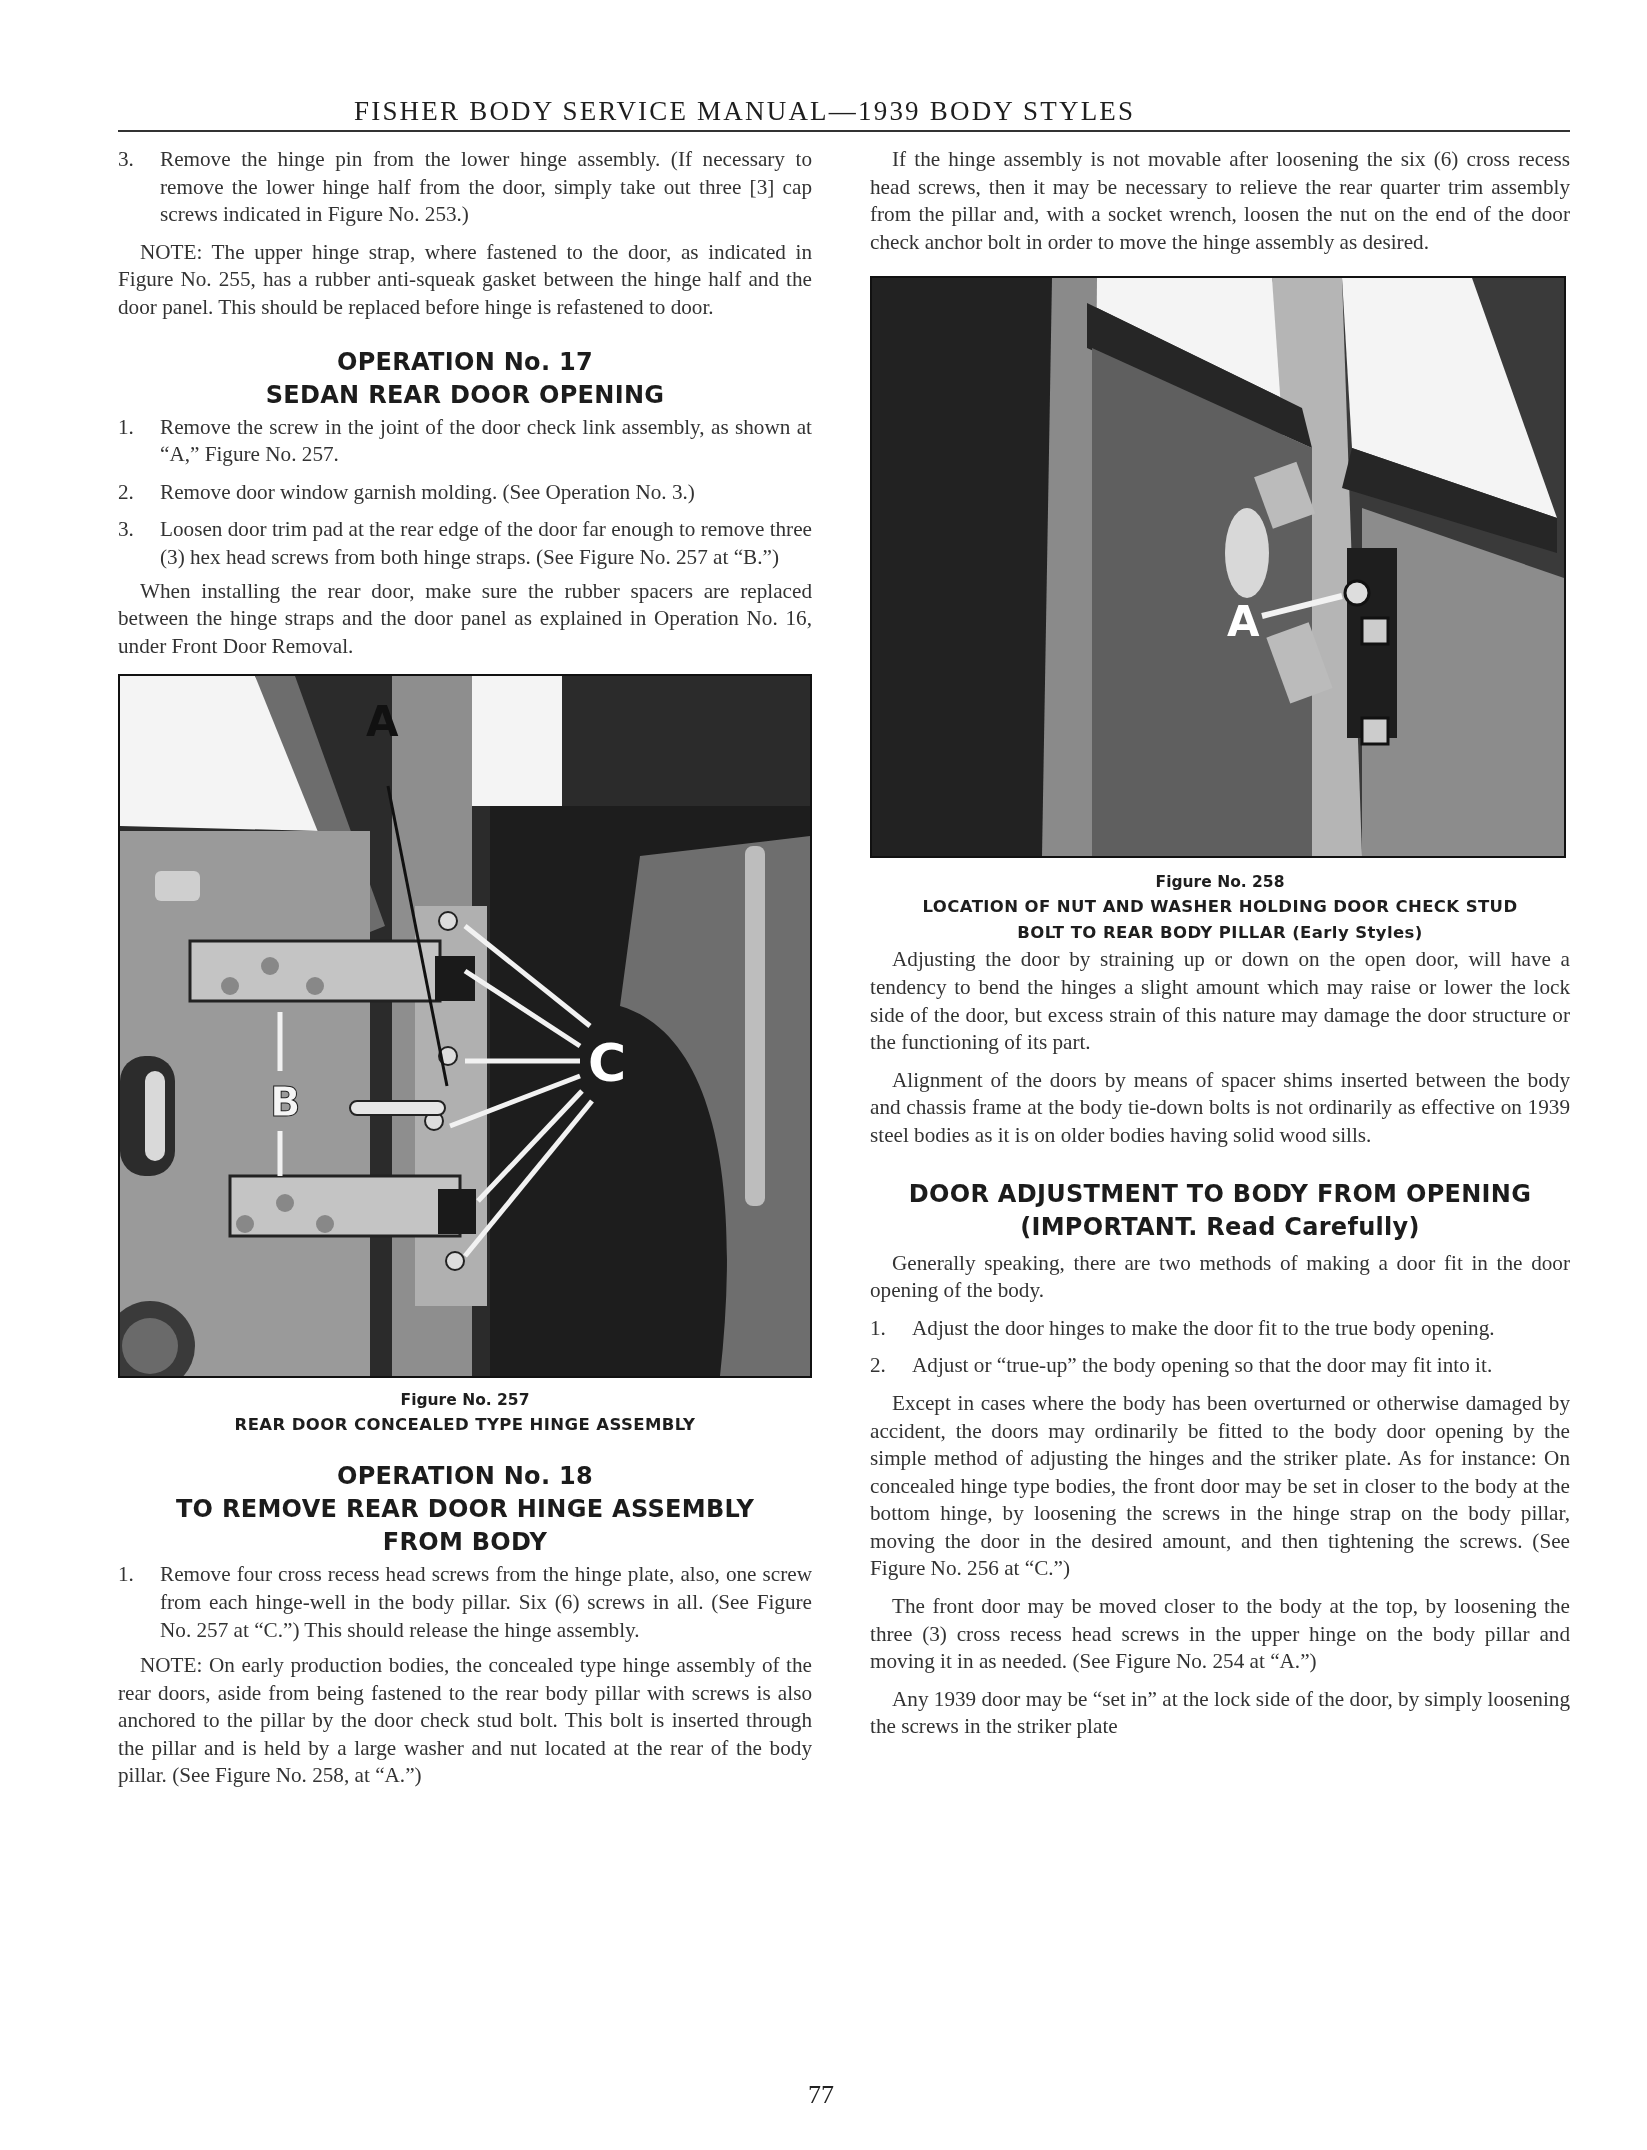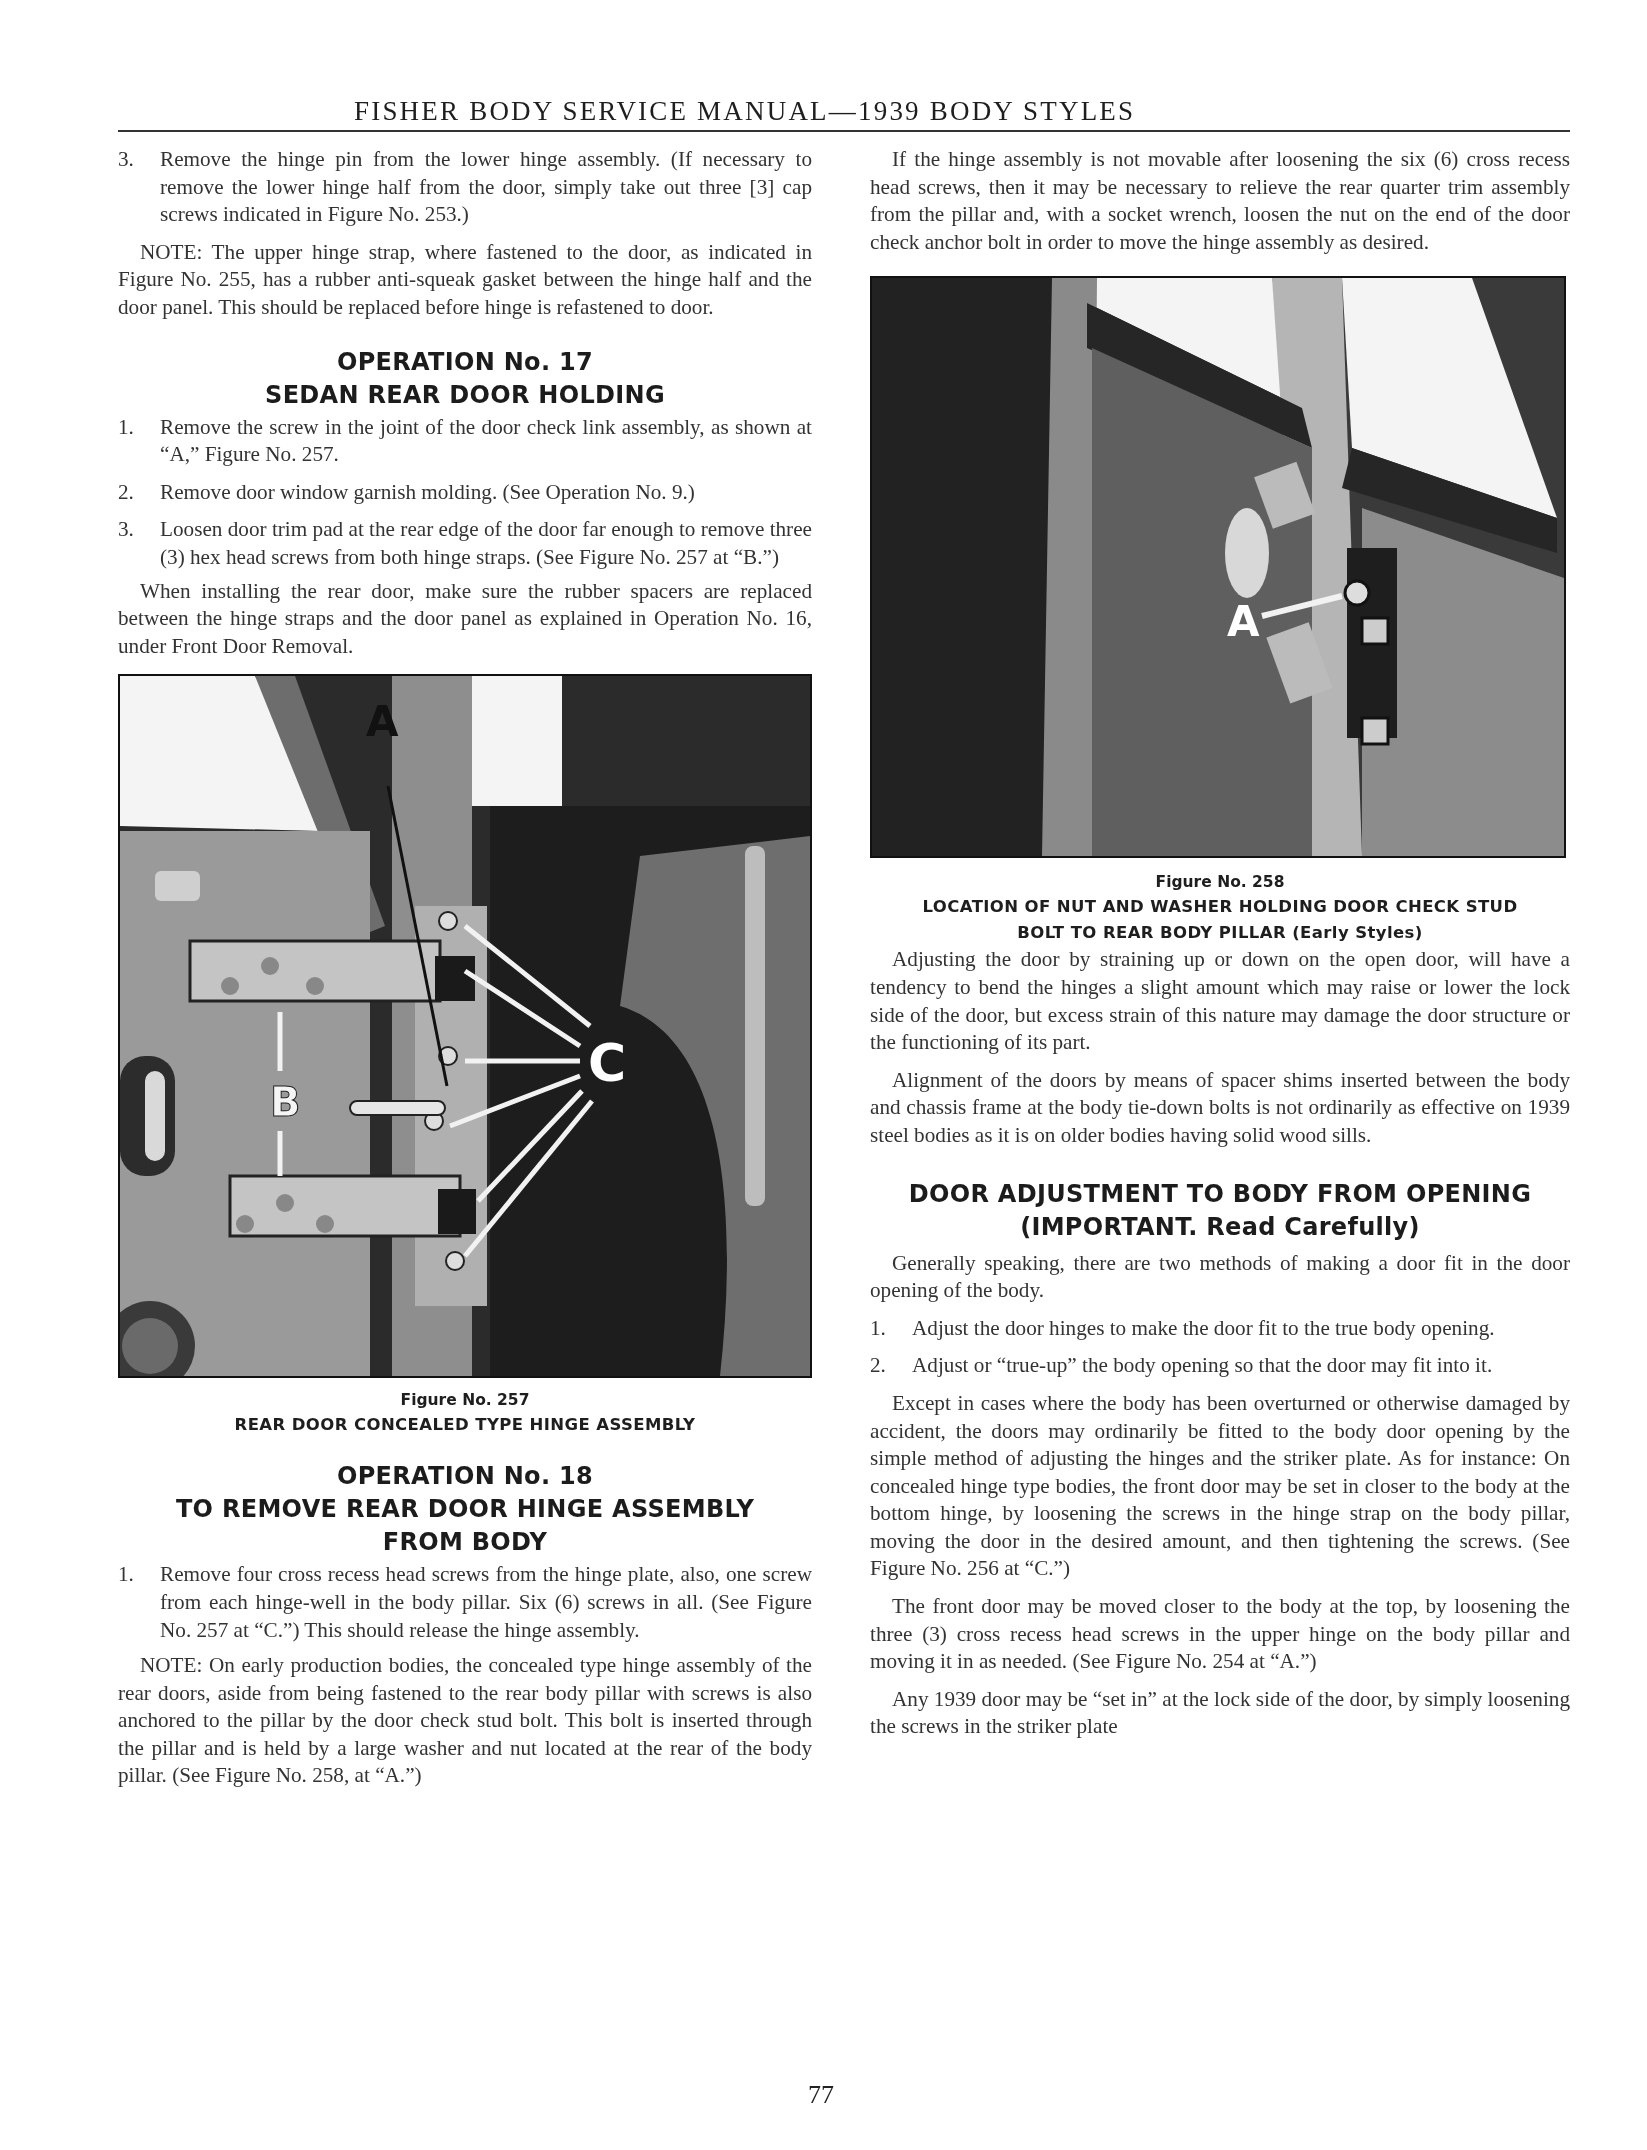--- a/index.html
+++ b/index.html
@@ -42,30 +42,30 @@
 
 <div class="col col-left">
   <div class="item">
     <span class="num">3.</span>
     <span class="txt">Remove the hinge pin from the lower hinge assembly. (If necessary to remove the lower hinge half from the door, simply take out three [3] cap screws indicated in Figure No. 253.)</span>
   </div>
   <p class="indent" style="margin-top:10px">NOTE: The upper hinge strap, where fastened to the door, as indicated in Figure No. 255, has a rubber anti-squeak gasket between the hinge half and the door panel. This should be replaced before hinge is refastened to door.</p>
 
   <div style="margin-top:24px">
     <h2>OPERATION No. 17</h2>
-    <h2>SEDAN REAR DOOR HOLDING</h2>
+    <h2>SEDAN REAR DOOR OPENING</h2>
   </div>
   <div style="margin-top:2px">
     <div class="item">
       <span class="num">1.</span>
       <span class="txt">Remove the screw in the joint of the door check link assembly, as shown at “A,” Figure No. 257.</span>
     </div>
     <div class="item" style="margin-top:10px">
       <span class="num">2.</span>
-      <span class="txt">Remove door window garnish molding. (See Operation No. 9.)</span>
+      <span class="txt">Remove door window garnish molding. (See Operation No. 3.)</span>
     </div>
     <div class="item" style="margin-top:10px">
       <span class="num">3.</span>
       <span class="txt">Loosen door trim pad at the rear edge of the door far enough to remove three (3) hex head screws from both hinge straps. (See Figure No. 257 at “B.”)</span>
     </div>
   </div>
   <p class="indent" style="margin-top:6px">When installing the rear door, make sure the rubber spacers are replaced between the hinge straps and the door panel as explained in Operation No. 16, under Front Door Removal.</p>
 
   <div class="fig" style="margin-top:14px; width:690px; height:700px;">
     <svg width="690" height="700" viewBox="0 0 690 700">

